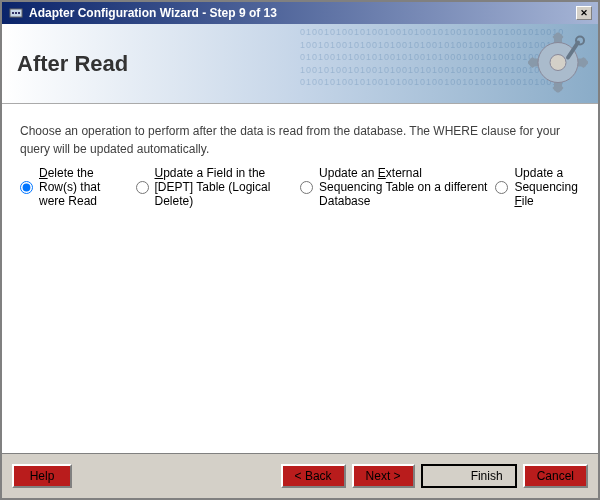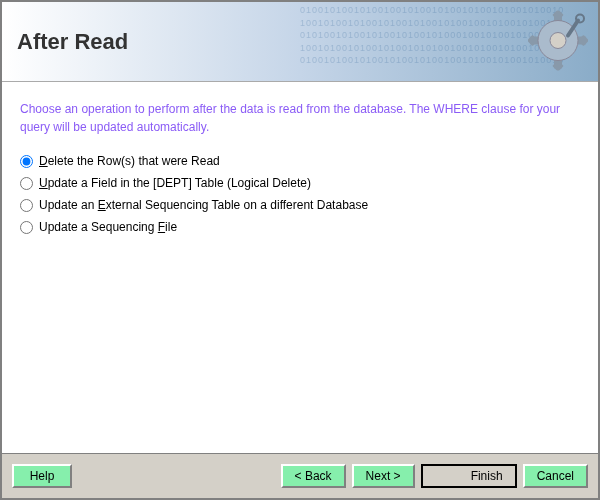--- a/index.html
+++ b/index.html
@@ -83,27 +83,27 @@
       transform: translateY(-50%);
     }
     .content {
       flex: 1;
       background: #fff;
       padding: 18px 18px 10px 18px;
       overflow: auto;
     }
     .description {
       font-size: 12px;
-      color: #8b5cf6;
+      color: #404040;
       line-height: 1.5;
-      margin-bottom: 18px;
+      margin-bottom: 8px;
     }
     .radio-group {
       display: flex;
-      flex-direction: column;
+      flex-direction: row;
       gap: 8px;
     }
     .radio-item {
       display: flex;
       align-items: center;
       gap: 6px;
       font-size: 12px;
       color: #000;
     }
     .radio-item input[type="radio"] {
@@ -127,21 +127,21 @@
       flex-shrink: 0;
     }
     .footer-left {
       display: flex;
     }
     .footer-right {
       display: flex;
       gap: 6px;
     }
     .btn {
-      background: #86efac;
+      background: #b91c1c;
       border: 2px solid;
       border-color: #fff #808080 #808080 #fff;
       padding: 3px 12px;
       font-size: 12px;
       cursor: pointer;
       min-width: 60px;
       text-align: center;
       color: #000;
     }
     .btn-finish {
@@ -169,20 +169,34 @@
       line-height: 1.4;
       padding: 2px;
       pointer-events: none;
     }
   </style>
 </head>
 <body>
 
 <div class="window">
 
+  <div class="title-bar">
+    <div class="title-bar-left">
+      <svg class="title-icon" viewBox="0 0 16 16">
+        <rect x="2" y="4" width="12" height="8" fill="#c8d8e8" stroke="#666" stroke-width="1"></rect>
+        <rect x="4" y="7" width="2" height="2" fill="#336"></rect>
+        <rect x="7" y="7" width="2" height="2" fill="#336"></rect>
+        <rect x="10" y="7" width="2" height="2" fill="#336"></rect>
+      </svg>
+      <span>Adapter Configuration Wizard - Step 9 of 13</span>
+    </div>
+    <div class="title-controls">
+      <div class="title-btn">✕</div>
+    </div>
+  </div>
 
   <div class="header-banner">
     <div class="header-text">After Read</div>
     <div class="header-overlay">
       01001010010100100101001010010100101001010010<br>
       10010100101001010010100101001001010010100101<br>
       01010010100101001010010100010010100101001010<br>
       10010100101001010010101001001010010100101001<br>
       01001010010100101001010010010100101001010010
     </div>

